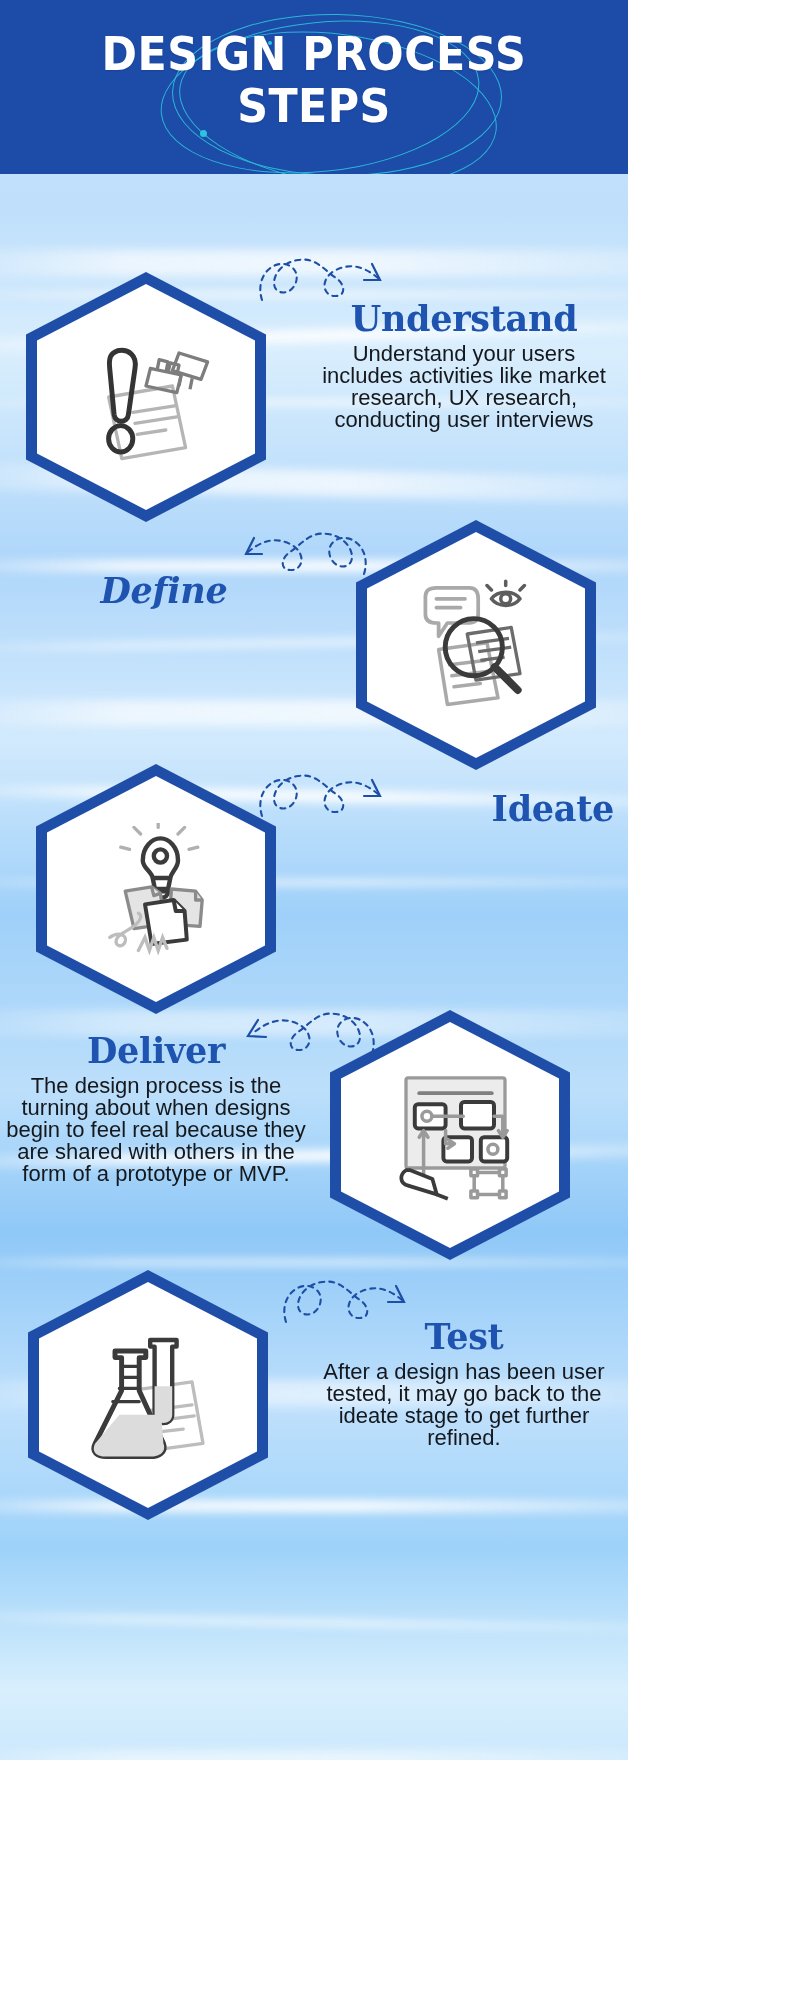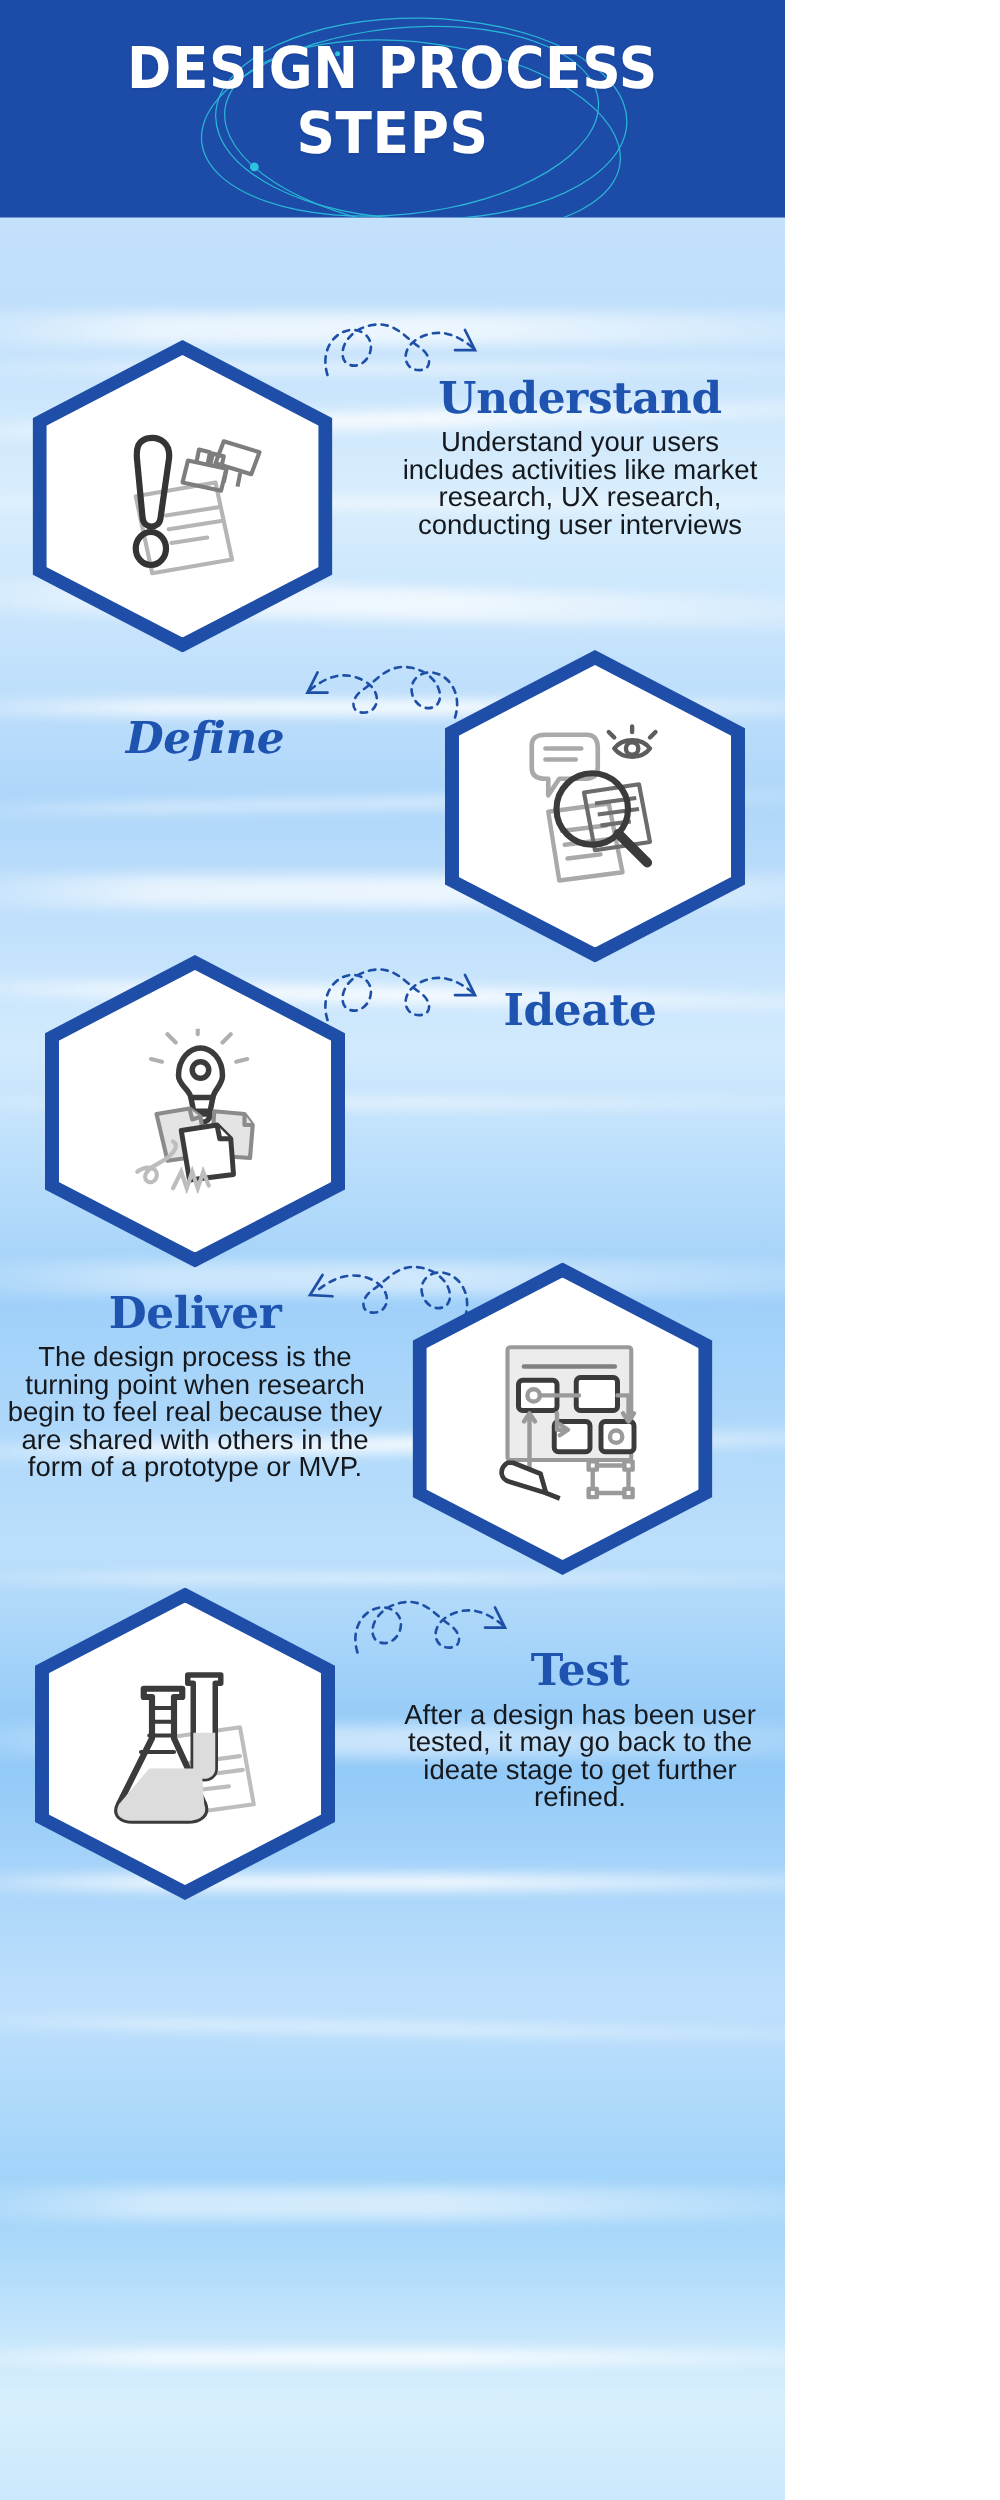--- a/index.html
+++ b/index.html
@@ -7,21 +7,21 @@
   body {
     font-family:"Liberation Sans", sans-serif;
     background:#ffffff;
     overflow:hidden;
   }
   #page { position:relative; width:800px; height:2000px; overflow:hidden; }
 
   
   #canvas {
     position:absolute; left:0; top:0;
-    width:628px; height:2000px;
+    width:628px; height:1760px;
     overflow:hidden;
     background:
       linear-gradient(180deg,
         #cfe6fb 0%,
         #bfdffb 12%,
         #d9eefd 20%,
         #aed6fa 32%,
         #d2eafd 42%,
         #9fd0f9 52%,
         #bcdffb 62%,
@@ -257,21 +257,21 @@
             <path d="M50,74 L76,70 L86,80 L88,106 L56,110 Z"></path>
             <path d="M76,70 L78,80 L86,80"></path>
           </g>
           <g fill="none" stroke="#bdbdbd" stroke-width="3" stroke-linecap="round">
             <path d="M18,104 C26,98 34,102 32,108 C30,114 22,112 24,106 C26,100 36,98 42,92 C46,88 48,84 44,82"></path>
             <path d="M44,116 L50,104 L54,116 L58,104 L62,116 L66,104 L70,114"></path>
           </g>
         </svg>
       </div>
     </div>
-    <div class="txt" style="left:314px; top:26px;">
+    <div class="txt" style="left:314px; top:26px;text-align:right;">
       <div class="ttl">Ideate</div>
     </div>
   </div>
 
   <div class="arrow" style="left:222px; top:998px;">
     <svg width="160" height="70" viewBox="0 0 160 70">
       <path d="M150,56 C158,30 136,14 122,22 C108,30 118,52 132,48 C144,44 138,20 114,16 C96,13 88,26 76,34 C66,41 66,53 78,52 C90,51 92,34 76,26 C60,18 44,24 30,36"></path>
       <path class="head" d="M36,22 L26,38 L44,39"></path>
     </svg>
   </div>
@@ -312,21 +312,21 @@
           </g>
           <g fill="#ffffff" stroke="#3b3b3b" stroke-width="3.4" stroke-linejoin="round">
             <path d="M20,92 C14,96 14,104 22,106 L48,114 L44,100 L24,92 Z"></path>
             <path d="M48,114 L58,118"></path>
           </g>
         </svg>
       </div>
     </div>
     <div class="txt" style="left:6px; top:22px;">
       <div class="ttl">Deliver</div>
-      <div class="body">The design process is the turning point when research begin to feel real because they are shared with others in the form of a prototype or MVP.</div>
+      <div class="body">The design process is the turning about when designs begin to feel real because they are shared with others in the form of a prototype or MVP.</div>
     </div>
   </div>
 
   <div class="arrow" style="left:278px; top:1262px;">
     <svg width="150" height="70" viewBox="0 0 150 70">
       <path d="M8,60 C0,34 22,18 36,26 C50,34 40,56 26,52 C14,48 20,24 44,20 C62,17 70,30 82,38 C92,45 92,57 80,56 C68,55 66,38 82,30 C98,22 112,28 124,38"></path>
       <path class="head" d="M118,24 L126,40 L110,40"></path>
     </svg>
   </div>
 

